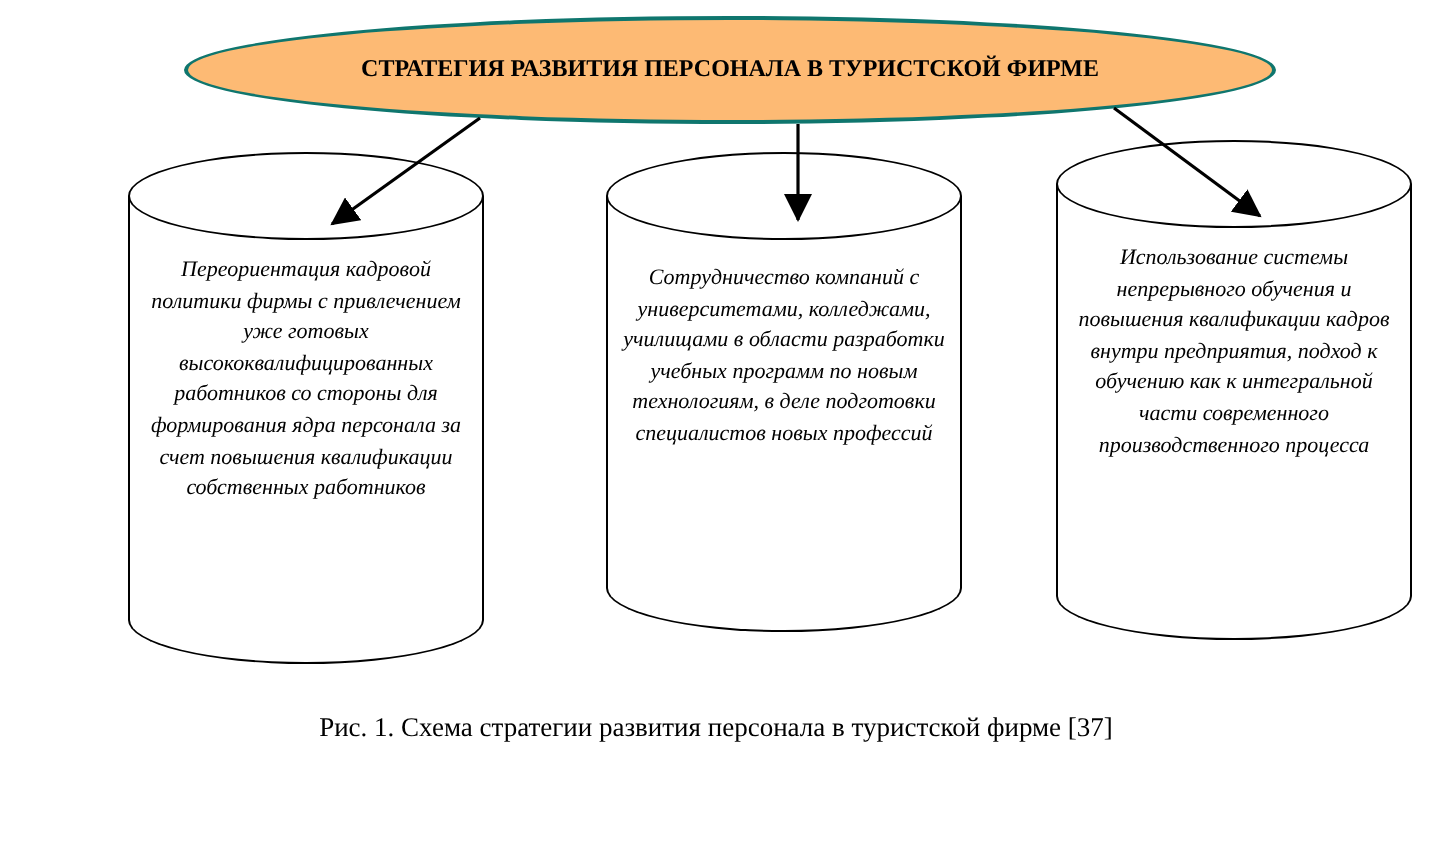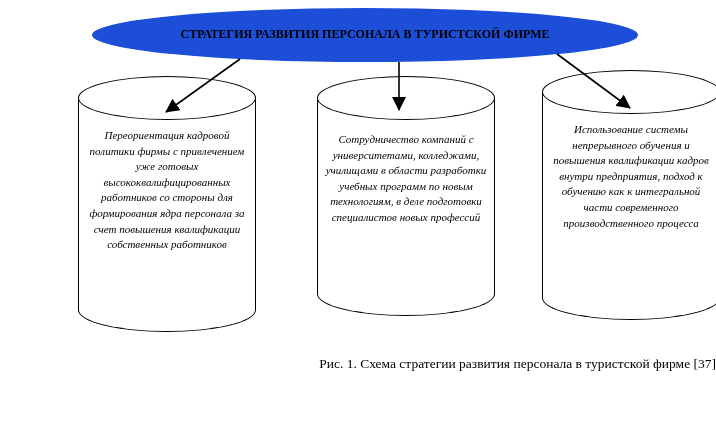--- a/index.html
+++ b/index.html
@@ -15,42 +15,41 @@
     background: #ffffff;
     overflow: hidden;
   }
   
   .title-ellipse {
     position: absolute;
     left: 92px;
     top: 8px;
     width: 546px;
     height: 54px;
-    border: 2px solid #1d4ed8;
+    border: 2px solid #0f766e;
     border-radius: 50%;
-    background: #1d4ed8;
+    background: #fdba74;
     box-sizing: border-box;
     display: flex;
     align-items: center;
     justify-content: center;
     z-index: 3;
   }
   .title-text {
     font-weight: bold;
     font-size: 12px;
     line-height: 1.3;
     text-align: center;
     padding: 0 52px;
     color: #000;
   }
   
   .cyl {
     position: absolute;
     z-index: 2;
-    margin-left: 14px;
   }
   .cyl-top {
     position: absolute;
     left: 0;
     top: 0;
     width: 100%;
     height: 44px;
     border: 1px solid #000;
     border-radius: 50%;
     background: #fff;
@@ -97,21 +96,21 @@
     height: 426px;
     z-index: 4;
     pointer-events: none;
   }
   
   .caption {
     position: absolute;
     left: 0;
     right: 0;
     top: 356px;
-    text-align: right;
+    text-align: center;
     font-size: 13.5px;
     color: #000;
     z-index: 2;
   }
 </style>
 </head>
 <body>
 
 <div class="canvas">
 

